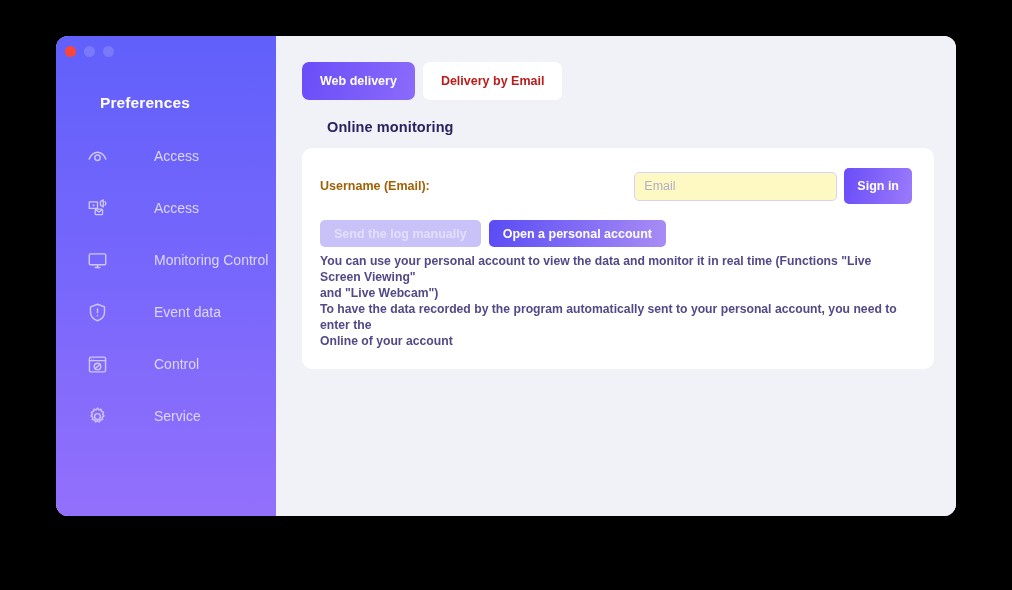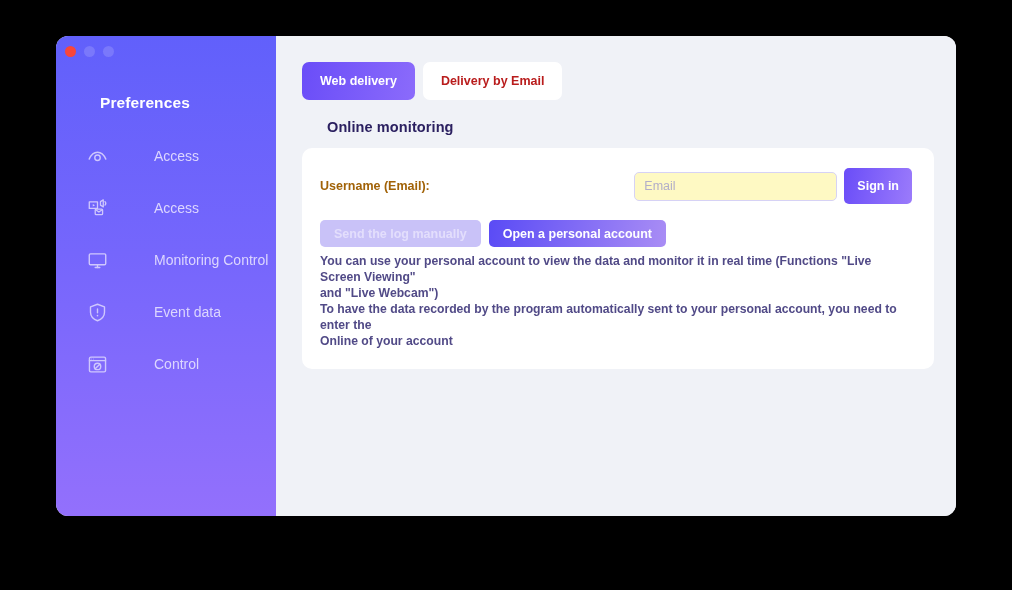--- a/index.html
+++ b/index.html
@@ -271,20 +271,29 @@
             <path d="M2.8 7.6 h18.4"></path>
             <circle cx="5.3" cy="5.6" r="0.55" fill="#CFC7FD" stroke="none"></circle>
             <circle cx="7.3" cy="5.6" r="0.55" fill="#CFC7FD" stroke="none"></circle>
             <circle cx="12" cy="14.2" r="3.7"></circle>
             <path d="M9.4 16.8 L14.6 11.6"></path>
           </svg>
         </span>
         <span class="nav-label">Control</span>
       </div>
 
+      <div class="nav-item">
+        <span class="nav-icon">
+          <svg width="21" height="21" viewBox="0 0 24 24" fill="none" stroke="#CFC7FD" stroke-width="1.6" stroke-linecap="round" stroke-linejoin="round">
+            <circle cx="12" cy="12" r="3.3"></circle>
+            <path d="M12 2.4 l1.6 2.0 l2.5 -0.7 l0.4 2.5 l2.4 0.9 l-1.1 2.3 l1.6 2.0 l-2.0 1.6 l0.4 2.5 l-2.5 0.4 l-1.2 2.3 l-2.1 -1.4 l-2.1 1.4 l-1.2 -2.3 l-2.5 -0.4 l0.4 -2.5 l-2.0 -1.6 l1.6 -2.0 l-1.1 -2.3 l2.4 -0.9 l0.4 -2.5 l2.5 0.7 z"></path>
+          </svg>
+        </span>
+        <span class="nav-label">Service</span>
+      </div>
 
     </div>
   </div>
 
   <div id="main">
 
     <div id="tabs">
       <button class="tab active">Web delivery</button>
       <button class="tab inactive">Delivery by Email</button>
     </div>

